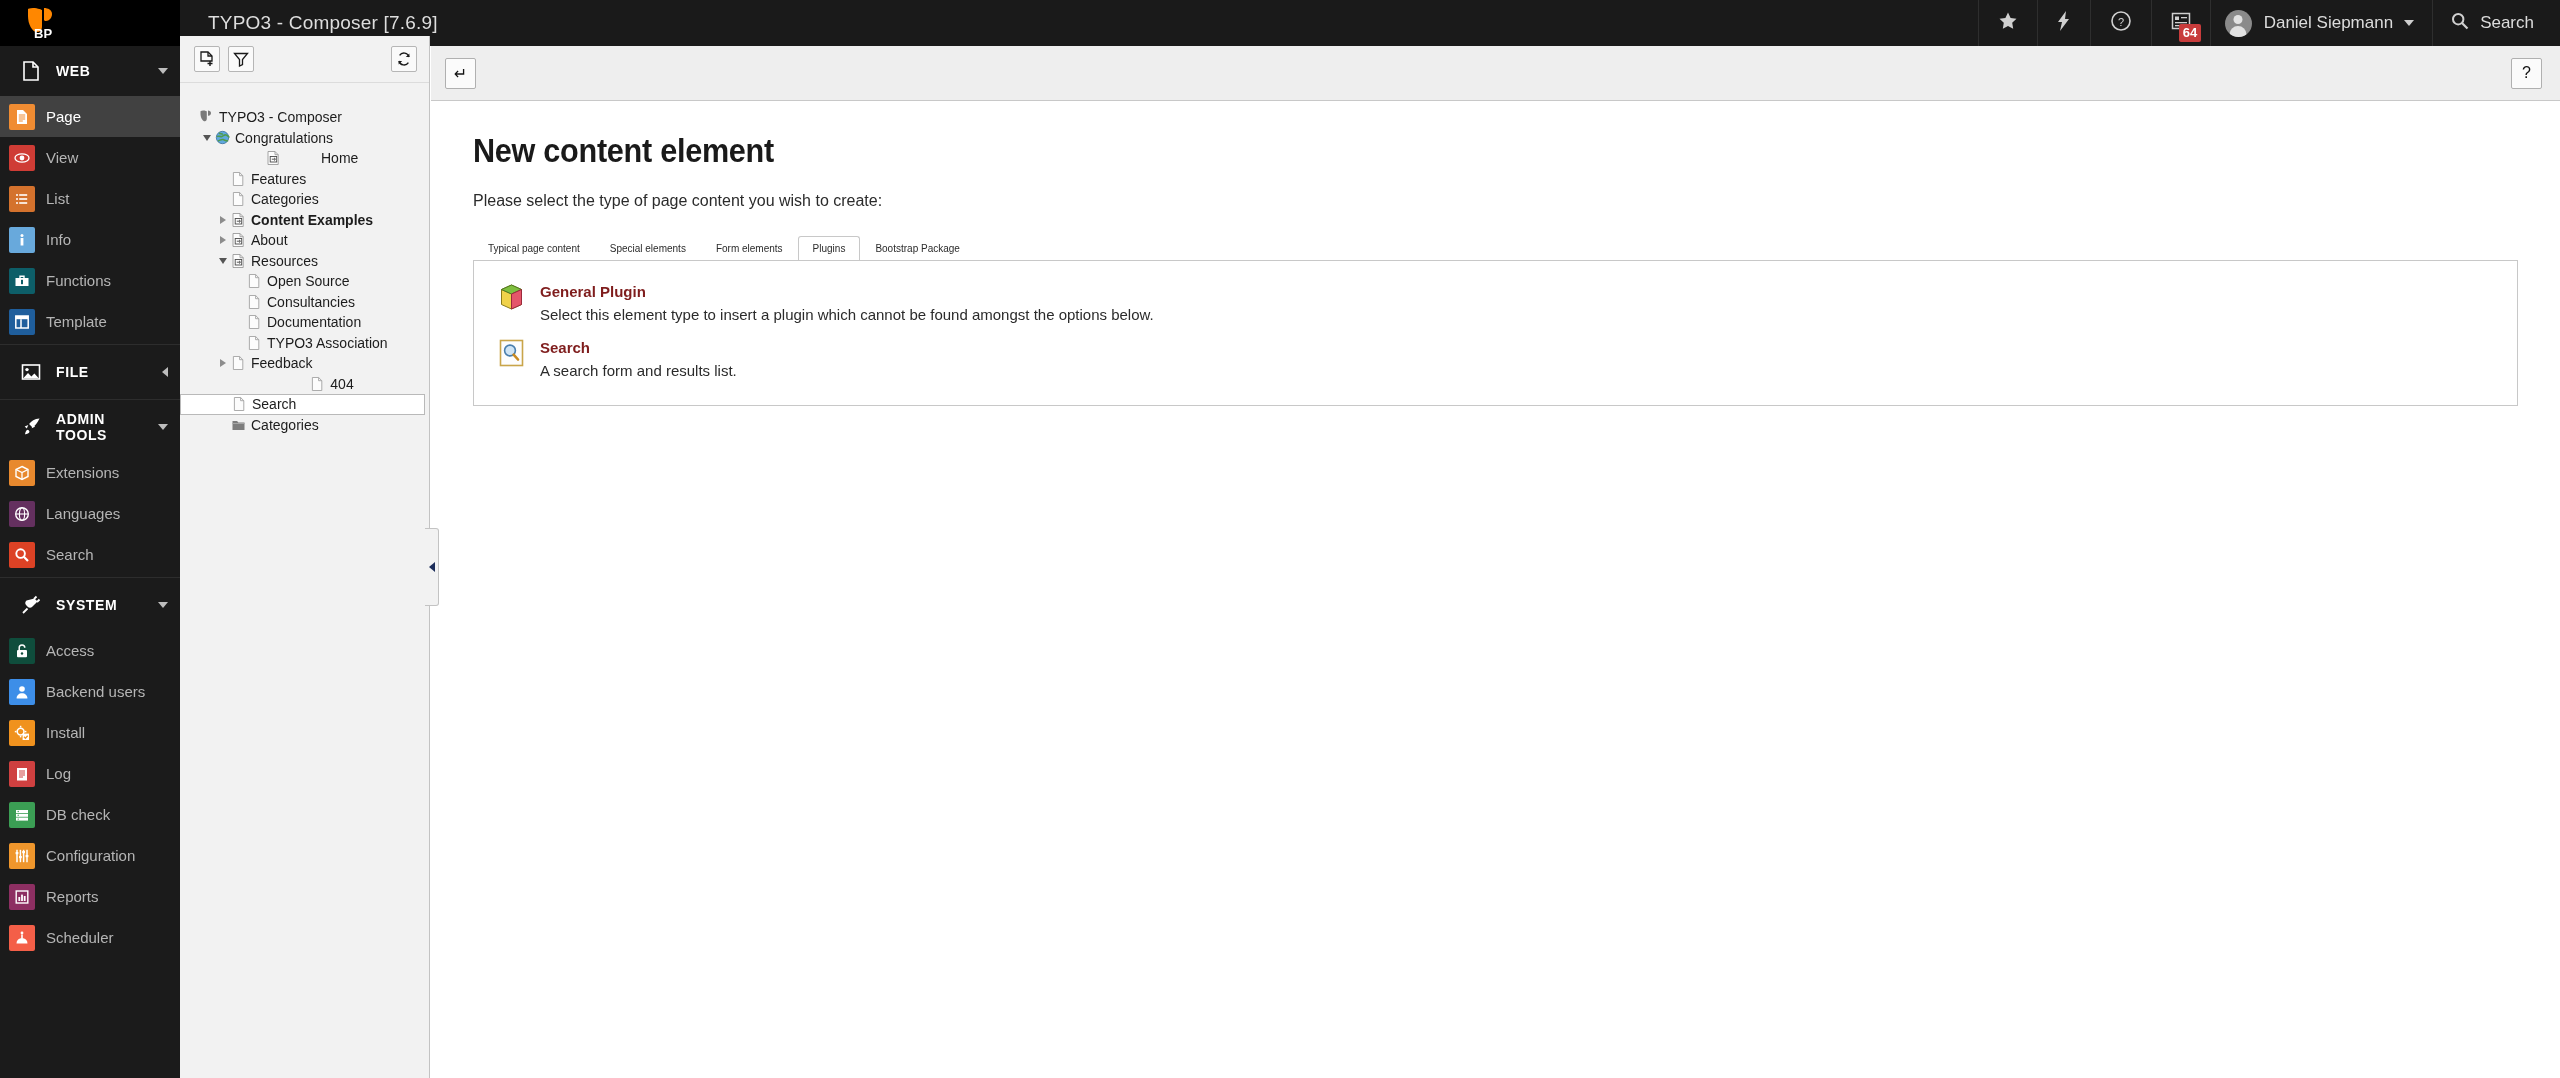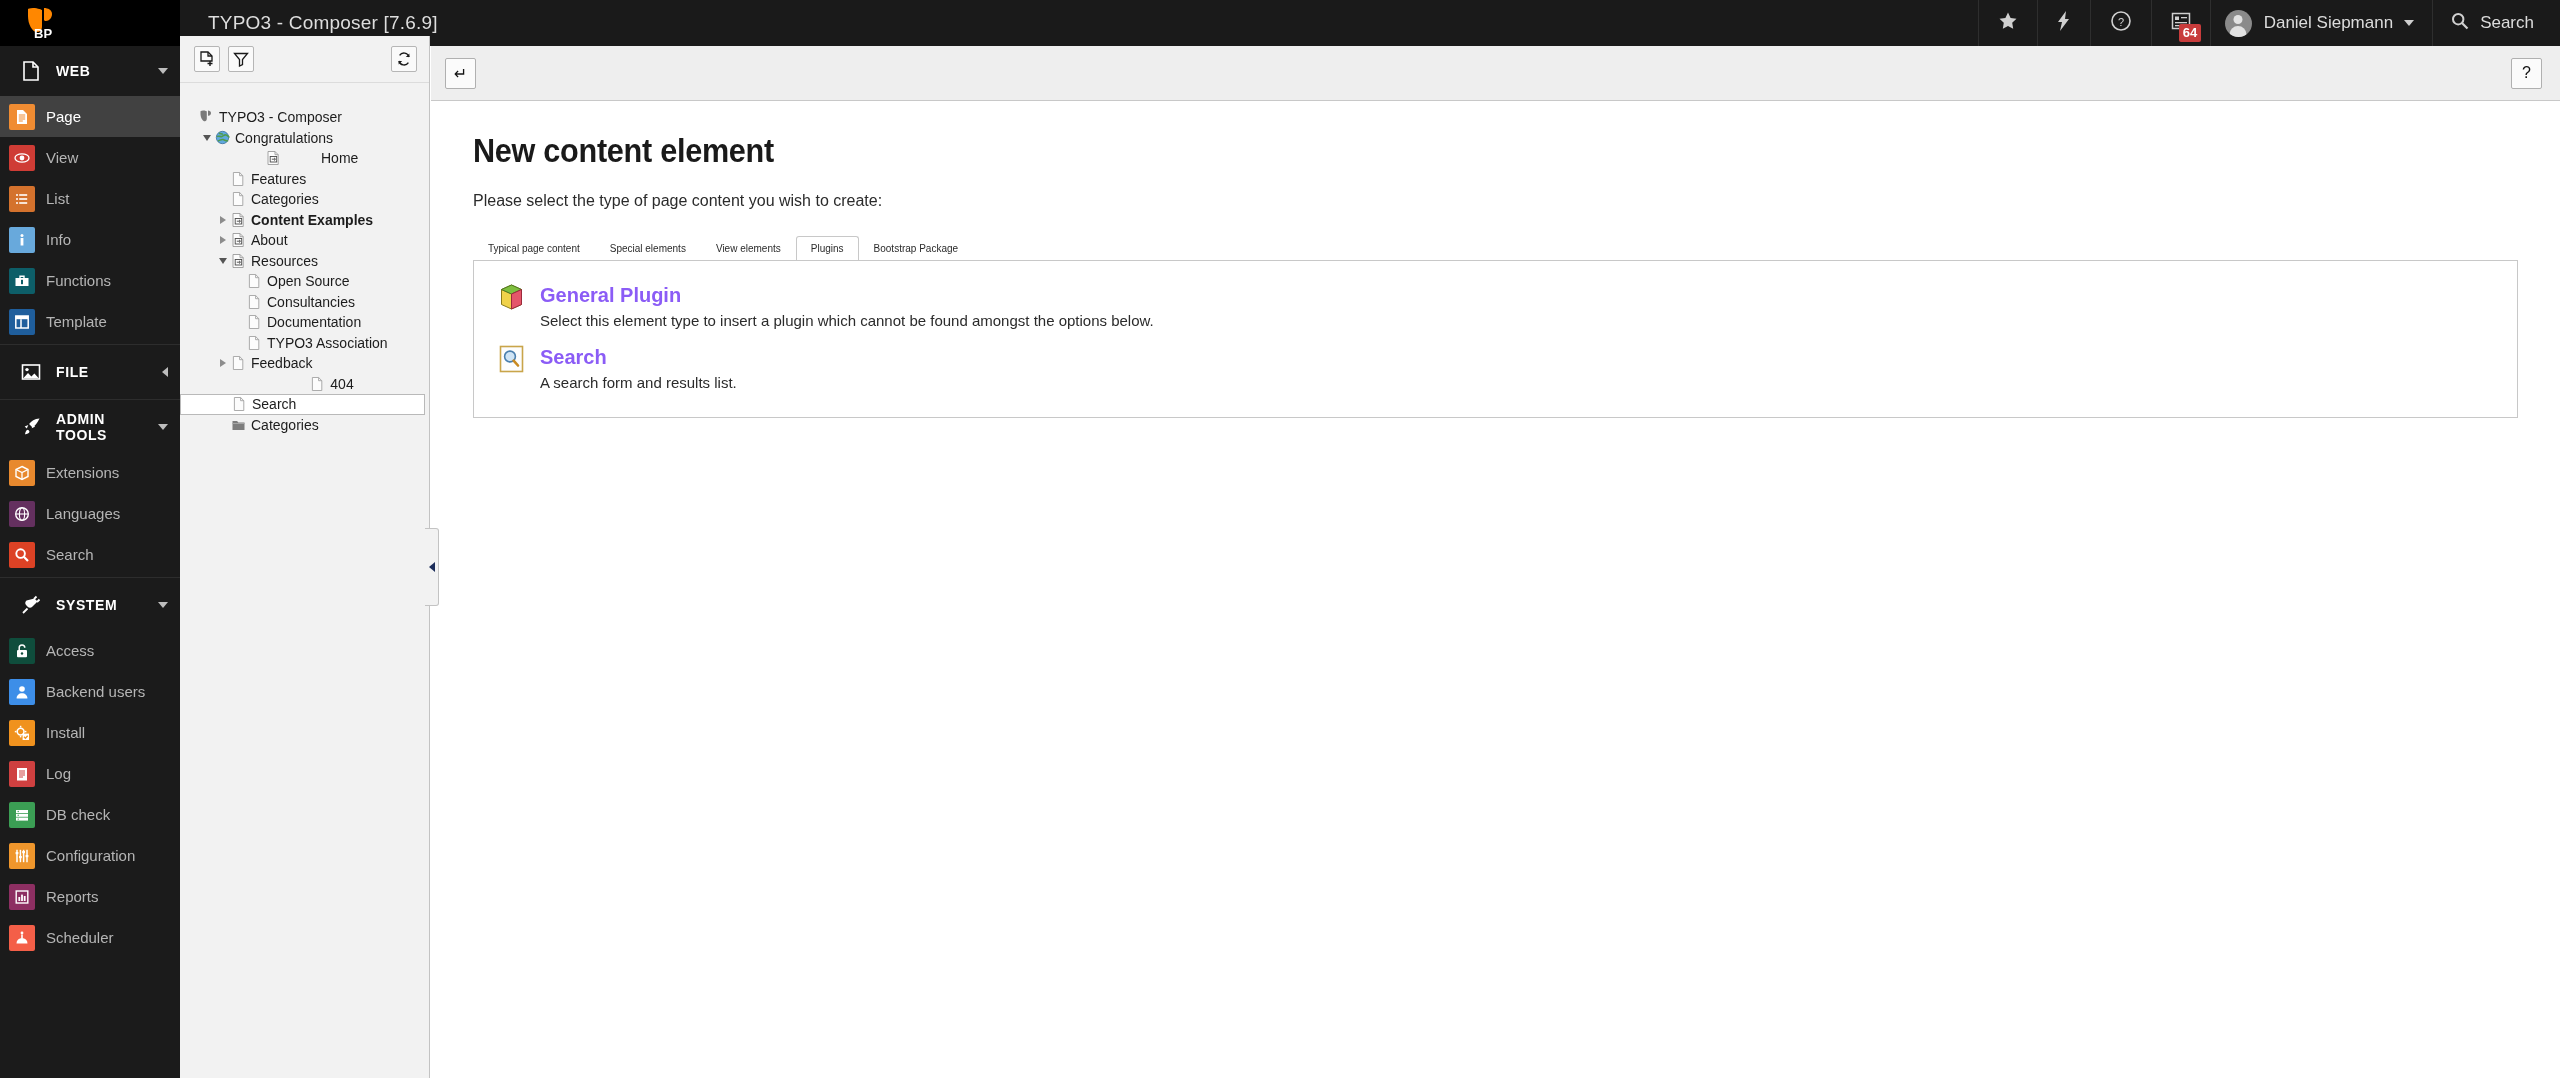--- a/index.html
+++ b/index.html
@@ -143,21 +143,21 @@
   }
   .tab.active {
     background: #fff; border-color: #c8c8c8; border-radius: 3px 3px 0 0;
   }
   #tabpanel {
     border: 1px solid #c8c8c8; background: #fff; padding: 16px 0 16px 0;
     position: relative;
   }
   .wiz-item { display: flex; padding: 6px 0 10px 24px; cursor: pointer; }
   .wiz-icon { width: 28px; height: 30px; flex: 0 0 28px; margin-right: 14px; position: relative; }
-  .wiz-title { font-size: 20px; font-weight: bold; color: #8b5cf6; line-height: 1.25; }
+  .wiz-title { font-size: 15px; font-weight: bold; color: #7f1d1d; line-height: 1.25; }
   .wiz-desc { font-size: 15px; color: #2b2b2b; margin-top: 4px; }
 
   
   #collapse-handle {
     position: absolute; left: 425px; top: 528px; width: 14px; height: 78px;
     background: #f2f2f2; border: 1px solid #c3c3c3; border-left: none;
     border-radius: 0 3px 3px 0; display: flex; align-items: center; justify-content: center;
     cursor: pointer; z-index: 5;
   }
   .handle-tri { width: 0; height: 0; border-top: 5px solid transparent; border-bottom: 5px solid transparent; border-right: 6px solid #1c2d5a; }
@@ -700,21 +700,21 @@
       <span>?</span>
     </div>
   </div>
 
   <div id="module-body">
     <div id="page-heading">New content element</div>
     <div id="intro-text">Please select the type of page content you wish to create:</div>
     <div id="tabs">
         <div class="tab">Typical page content</div>
         <div class="tab">Special elements</div>
-        <div class="tab">View elements</div>
+        <div class="tab">Form elements</div>
         <div class="tab active">Plugins</div>
         <div class="tab">Bootstrap Package</div>
       </div>
     <div id="tabpanel">
         <div class="wiz-item">
           <span class="wiz-icon"><svg width="27" height="28" viewBox="0 0 27 28">
       <path d="M13.5 2l10 4.5v15L13.5 26 3.5 21.5v-15z" fill="#f0d24a" stroke="#8a7a1a" stroke-width="1"></path>
       <path d="M3.5 6.5l10 4.5 10-4.5" fill="none" stroke="#8a7a1a" stroke-width="1"></path>
       <path d="M13.5 11v15" fill="none" stroke="#8a7a1a" stroke-width="1"></path>
       <path d="M13.5 2l10 4.5-10 4.5-10-4.5z" fill="#7fbf3f" stroke="#4f7a24" stroke-width="1"></path>

